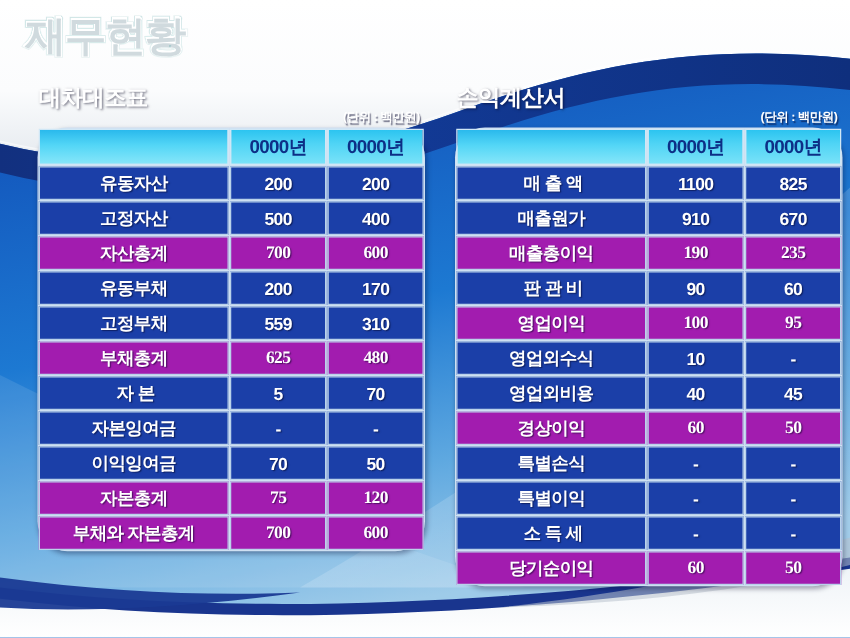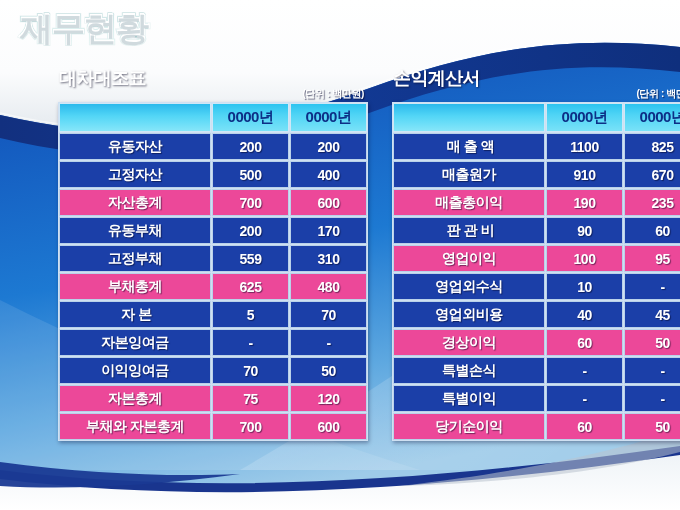--- a/index.html
+++ b/index.html
@@ -52,21 +52,20 @@
     color: #9fc0c4;
     -webkit-text-stroke: 3.5px #e8f1f2;
     paint-order: stroke fill;
   }
 
   
   .panel {
     position: absolute;
     top: 66px;
     width: 308px;
-    margin-left: 28px;
   }
   .panel.left  { left: 30px; }
   .panel.right { left: 364px; }
 
   .panel-head {
     position: relative;
     height: 36px;
   }
   .panel-title {
     position: absolute;
@@ -91,20 +90,21 @@
   }
 
   
   table.fin {
     border-collapse: separate;
     border-spacing: 1px;
     width: 308px;
     table-layout: fixed;
     background: #cfe0f2;
     box-shadow: 1px 2px 4px rgba(0,0,40,.35);
+    border-radius: 24px;
   }
   table.fin col.c-label { width: 152px; }
   table.fin col.c-val   { width: 77px;  }
 
   table.fin th, table.fin td {
     height: 25px;
     padding: 0;
     text-align: center;
     vertical-align: middle;
     font-size: 14px;
@@ -126,21 +126,22 @@
   table.fin thead th.blank {
     background: linear-gradient(180deg, #2ab9ec 0%, #53d6f6 45%, #86e6f9 100%);
   }
 
   
   table.fin tbody td {
     background: #1b3fa8;
     text-shadow: 1px 1px 1px rgba(0,0,30,.5);
   }
   table.fin tbody tr.total td {
-    background: #ec4899;
+    background: #a21caf;
+    font-family: Liberation Serif, serif;
   }
   td.lbl { letter-spacing: -0.5px; }
   td.spaced { letter-spacing: 3px; text-indent: 3px; }
   td.val { font-size: 15px; letter-spacing: 0px; }
 </style>
 </head>
 <body>
 
 <div id="slide">
 
@@ -337,20 +338,25 @@
           <tr>
             <td class="lbl">특별손식</td>
             <td class="val">-</td>
             <td class="val">-</td>
           </tr>
           <tr>
             <td class="lbl">특별이익</td>
             <td class="val">-</td>
             <td class="val">-</td>
           </tr>
+          <tr>
+            <td class="lbl spaced">소 득 세</td>
+            <td class="val">-</td>
+            <td class="val">-</td>
+          </tr>
           <tr class="total">
             <td class="lbl">당기순이익</td>
             <td class="val">60</td>
             <td class="val">50</td>
           </tr>
         </tbody>
     </table>
   </div>
 
 </div>

